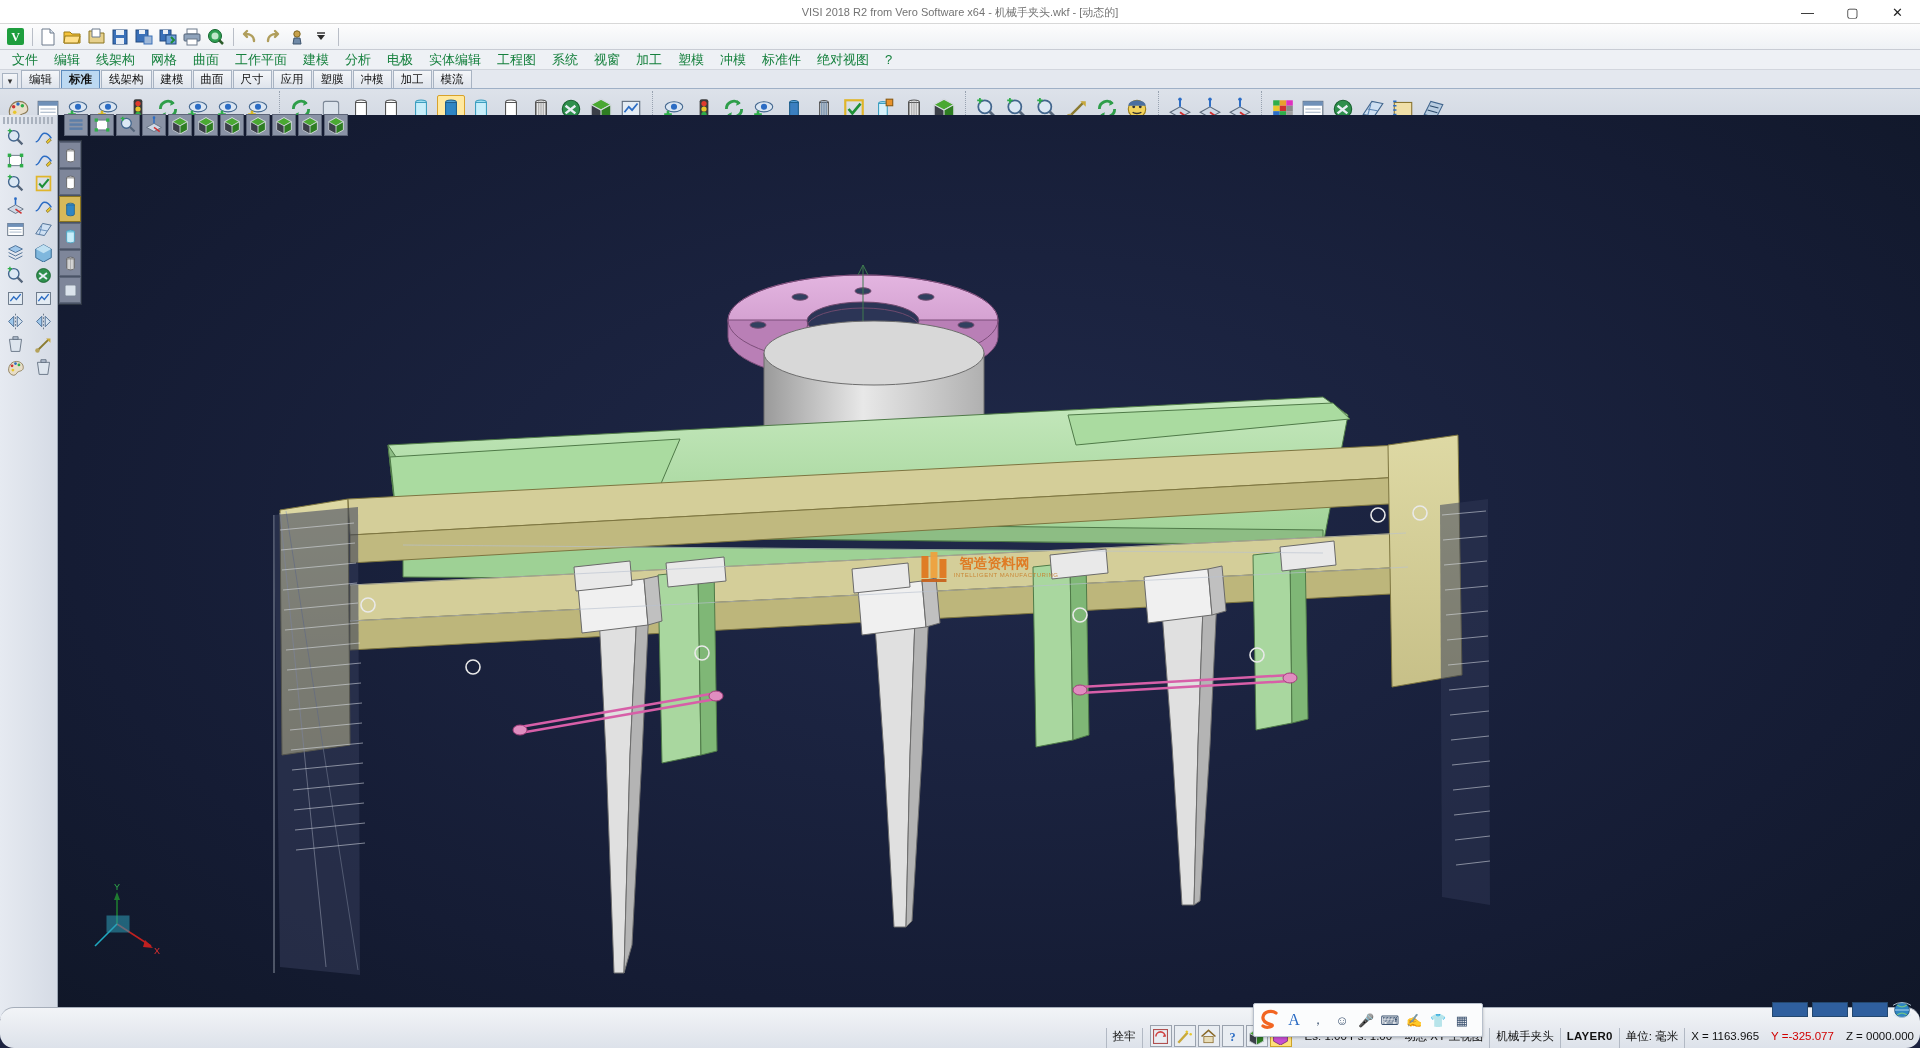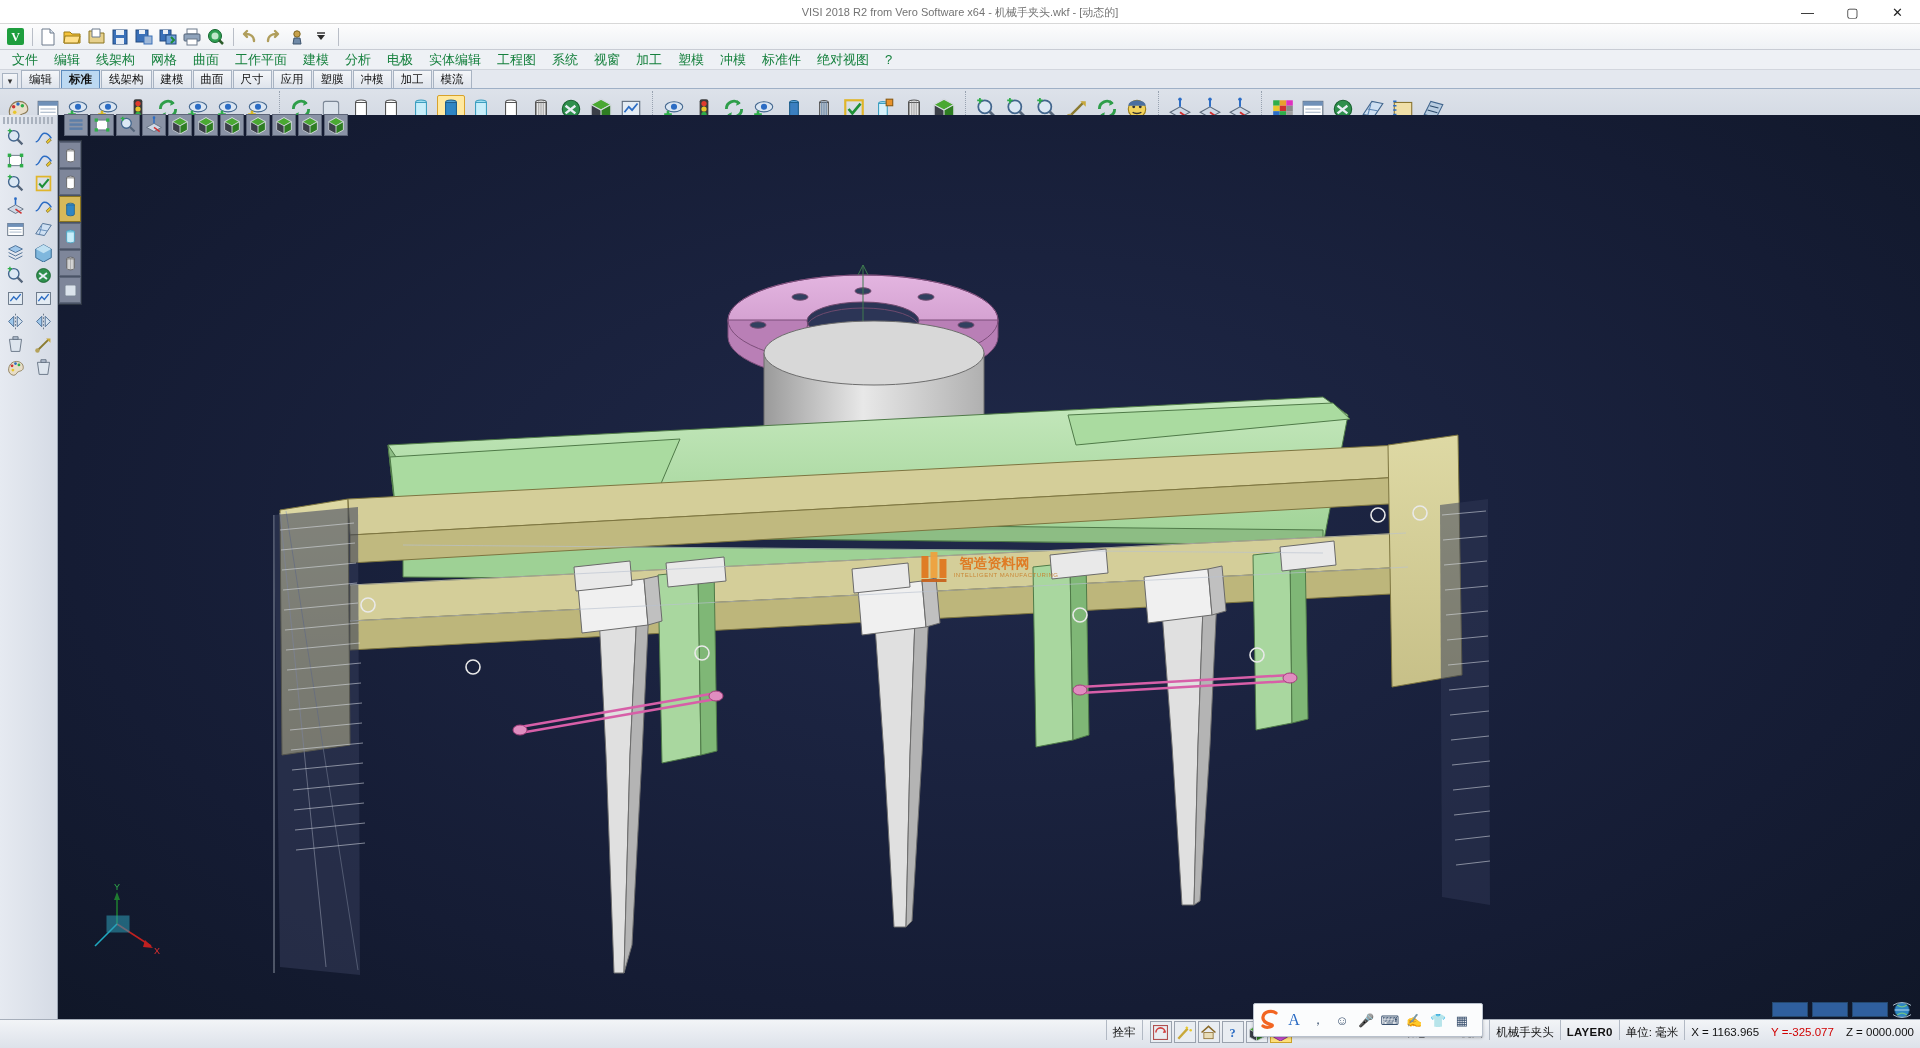--- a/index.html
+++ b/index.html
@@ -130,24 +130,24 @@
 
   .watermark {
     position:absolute; left:50%; top:50%; transform: translate(-50%,-50%);
     display:flex; align-items:center; opacity:.92;justify-content:flex-end;
   }
   .wm-text { color:#e0761d; font-size:14px; font-weight:bold; margin-left:6px; line-height:1.1;}
   .wm-sub  { color:#c9822f; font-size:6px; letter-spacing:.5px; }
 
   
   .statuswrap {
-    position:absolute; left:0; right:0; bottom:0; height:29px;
+    position:absolute; left:0; right:0; bottom:0; height:41px;
     background: linear-gradient(#f2f4f7,#dde2ea);
     border-top: 1px solid #a6aeba;
-    display:flex; align-items:flex-start; font-size:11.5px; color:#111;
+    display:flex; align-items:flex-end; font-size:11.5px; color:#111;border-radius:14px;
   }
   .sb-cell { display:flex; align-items:center; padding: 0 6px; height:24px; white-space:nowrap;}
   .sb-sep { width:1px; height:20px; background:#b2b9c4; }
   .sb-ic { width:22px; height:22px; display:flex;align-items:center;justify-content:center; margin:0 1px;}
   .sb-ic.box { border:1px solid #9aa2ae; background:#e9edf2; }
   .sb-ic.hl { background:#ffe07a; border:1px solid #cba32a; }
   .sb-blue { width:36px; height:15px; background:#2f5f9e; margin:0 2px; border:1px solid #24486f;}
   .coord-x { color:#111; }
   .coord-y { color:#d00000; }
 

